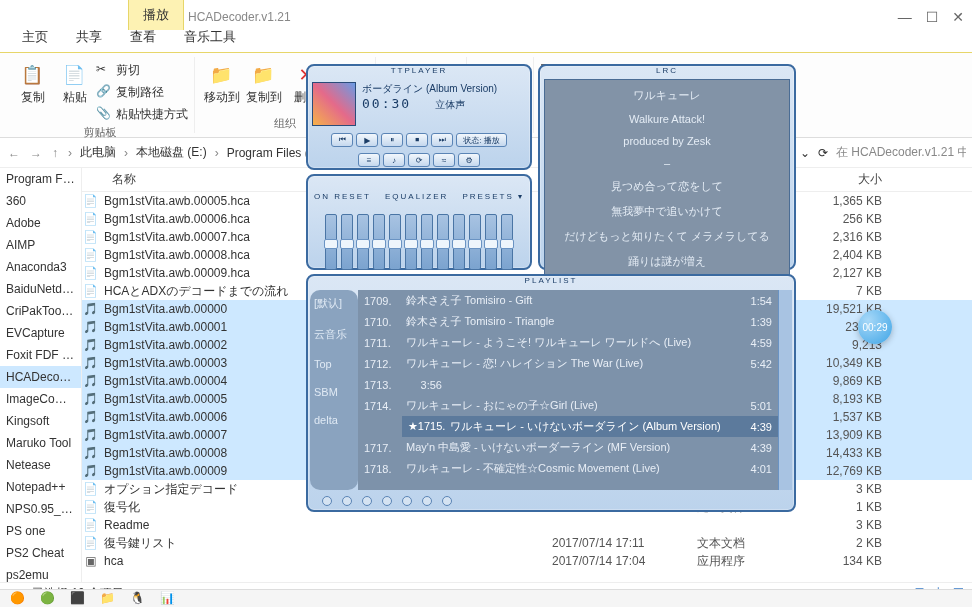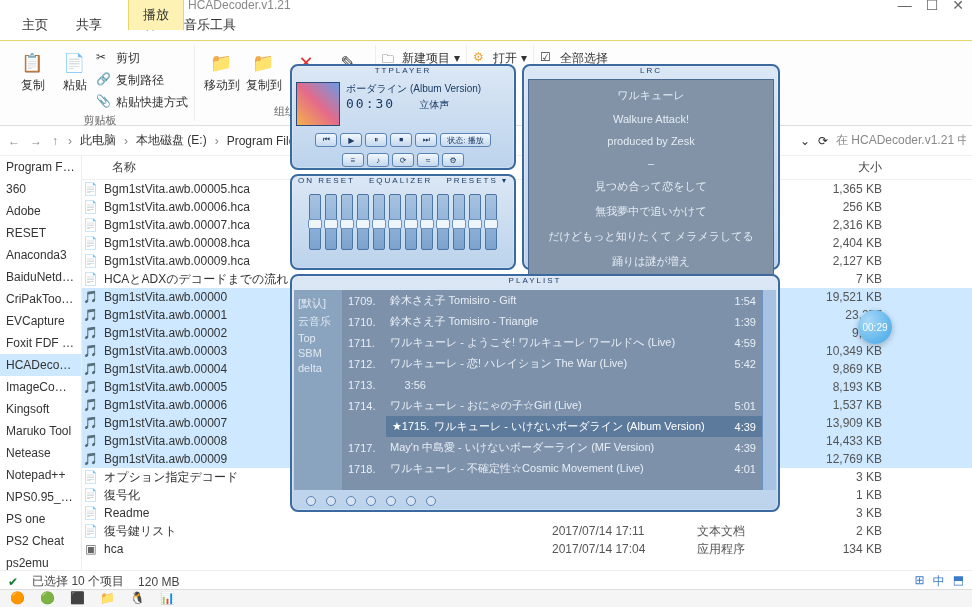--- a/index.html
+++ b/index.html
@@ -1,19 +1,19 @@
 <!DOCTYPE html>
 <html><head>
 <meta charset="utf-8">
 <style>
 * { margin:0; padding:0; box-sizing:border-box; font-family:"Microsoft YaHei","SimSun",sans-serif; }
 body { width:972px; height:607px; overflow:hidden; background:#fff; font-size:12px; color:#333; position:relative; }
 
 
-.titlebar { height:10px; background:#fff; display:flex; align-items:center; padding:0 8px; justify-content:space-between; }
+.titlebar { height:10px; background:#fff; display:flex; align-items:center; padding:0 8px; justify-content:space-between;margin-top:12px; }
 .titlebar .apptitle { color:#888; font-size:12px; margin-left:180px; }
 .winbtns { display:flex; gap:14px; color:#666; font-size:14px; }
 .winbtns span { cursor:default; }
 
 
 .ribbon-tabs { height:30px; display:flex; align-items:flex-end; background:#fff; border-bottom:0; padding-left:8px; }
 .tab { padding:6px 14px; font-size:13px; cursor:default; }
 .tab.active { background:#fdf2b3; border:1px solid #e7d669; border-bottom:none; position:relative; top:1px; }
 .tab.colored { color:#333; }
 
@@ -60,40 +60,40 @@
 
 .status { height:22px; border-top:1px solid #eee; display:flex; align-items:center; padding:0 8px; gap:14px; font-size:12px; color:#444; }
 .status .chk { color:#0a7c2b; }
 .status .right { margin-left:auto; display:flex; gap:8px; color:#3a7cc7; }
 
 
 .taskbar { position:absolute; bottom:0; left:0; right:0; height:18px; background:#f5f5f5; border-top:1px solid #ddd; display:flex; align-items:center; gap:14px; padding:0 10px; }
 .taskbar .tic { width:16px; height:16px; font-size:12px; }
 
 
-.player { position:absolute; left:290px; top:60px; width:495px; height:452px; z-index:50; background:transparent; }
+.player { position:absolute; left:306px; top:60px; width:495px; height:452px; z-index:50; background:transparent; }
 .pnl { border:2px solid #3b6aa0; border-radius:8px; background:linear-gradient(#dbe7f5,#bcd3ec); box-shadow:inset 0 0 0 1px #fff4; position:absolute; }
 .pnl .bar { height:12px; font-size:8px; color:#1a3c66; text-align:center; letter-spacing:2px; }
 .p-main { left:0; top:4px; width:226px; height:106px; }
 .p-main .disp { display:flex; padding:4px; gap:6px; }
 .album { width:44px; height:44px; background:linear-gradient(45deg,#f5b14a,#e46a8a,#6a9be4); border:1px solid #2a4c7a; }
 .trackinfo { flex:1; font-size:10px; color:#1a3c66; }
 .trackinfo .tm { font-family:monospace; font-size:13px; letter-spacing:2px; }
 .ctrlrow { display:flex; gap:3px; padding:3px 6px; justify-content:center; }
 .cbtn { width:22px; height:14px; background:linear-gradient(#f2f7fc,#c5d8ee); border:1px solid #5a84b5; border-radius:3px; font-size:8px; display:flex; align-items:center; justify-content:center; color:#1a3c66; cursor:default; }
 .cbtn.wide { width:auto; padding:0 6px; }
 .p-eq { left:0; top:114px; width:226px; height:96px; }
 .eqbody { display:flex; padding:6px 10px; gap:4px; justify-content:center; align-items:flex-end; height:68px; }
 .slider { width:12px; height:56px; background:linear-gradient(#a8c3e2,#7ba3cf); border:1px solid #4a75a5; border-radius:2px; position:relative; }
 .slider::after { content:""; position:absolute; left:-2px; right:-2px; top:24px; height:8px; background:#eef5fc; border:1px solid #6a93c3; border-radius:2px; }
 .p-lrc { left:232px; top:4px; width:258px; height:206px; display:flex; flex-direction:column; }
 .lrcbody { flex:1; margin:4px; background:#8293a7; border:1px solid #4a6c94; color:#e4ecf5; font-size:11px; display:flex; flex-direction:column; align-items:center; justify-content:center; gap:10px; padding:8px; text-align:center; font-family:"SimSun"; }
 .p-list { left:0; top:214px; width:490px; height:238px; display:flex; flex-direction:column; }
 .plbody { flex:1; display:flex; margin:2px; }
-.plside { width:48px; background:#8aa3bf; color:#dfe9f4; font-size:11px; padding:6px 4px; display:flex; flex-direction:column; gap:3px; }
+.plside { width:48px; background:#8aa3bf; color:#dfe9f4; font-size:11px; padding:6px 4px; display:flex; flex-direction:column; gap:16px;border-radius:10px; }
 .pltracks { flex:1; background:#7d92aa; overflow:hidden; }
 .plr { display:flex; height:21px; align-items:center; color:#e8eef6; font-size:11px; padding:0 6px; font-family:"SimSun"; }
 .plr.cur { background:#5c7a9c; color:#fff;margin-left:44px; }
 .plr .num { width:42px; }
 .plr .txt { flex:1; white-space:nowrap; overflow:hidden; }
 .plr .dur { width:36px; text-align:right; }
 .plfoot { height:18px; display:flex; gap:10px; padding:0 14px; align-items:center; }
 .plfoot .dot { width:10px; height:10px; border:1px solid #5a84b5; border-radius:50%; background:#d5e3f2; }
 .plscroll { width:14px; background:#a8c3e2; border-left:1px solid #6a93c3; }
 
@@ -217,21 +217,21 @@
     <span>⟳</span>
     <span class="searchph">在 HCADecoder.v1.21 中</span>
   </div>
 </div>
 
 <div class="main">
   <div class="nav" id="navlist">
       <div class="item">Program Files ( ^</div>
       <div class="item">360</div>
       <div class="item">Adobe</div>
-      <div class="item">RESET</div>
+      <div class="item">AIMP</div>
       <div class="item">Anaconda3</div>
       <div class="item">BaiduNetdisk</div>
       <div class="item">CriPakTools-m</div>
       <div class="item">EVCapture</div>
       <div class="item">Foxit FDF Rea</div>
       <div class="item sel">HCADecoder.</div>
       <div class="item">ImageCompa</div>
       <div class="item">Kingsoft</div>
       <div class="item">Maruko Tool</div>
       <div class="item">Netease</div>
@@ -444,21 +444,21 @@
     <div class="ctrlrow">
       <div class="cbtn">≡</div>
       <div class="cbtn">♪</div>
       <div class="cbtn">⟳</div>
       <div class="cbtn">≈</div>
       <div class="cbtn">⚙</div>
     </div>
   </div>
 
   <div class="pnl p-eq">
-    <div class="bar" style="display:flex;justify-content:space-between;padding:0 6px;">
+    <div class="bar" style="display:flex;justify-content:space-between;padding:16px 6px;">
       <span>ON  RESET</span>
       <span>EQUALIZER</span>
       <span>PRESETS ▾</span>
     </div>
     <div class="eqbody" id="eqsliders">
         <div class="slider"></div>
         <div class="slider"></div>
         <div class="slider"></div>
         <div class="slider"></div>
         <div class="slider"></div>

